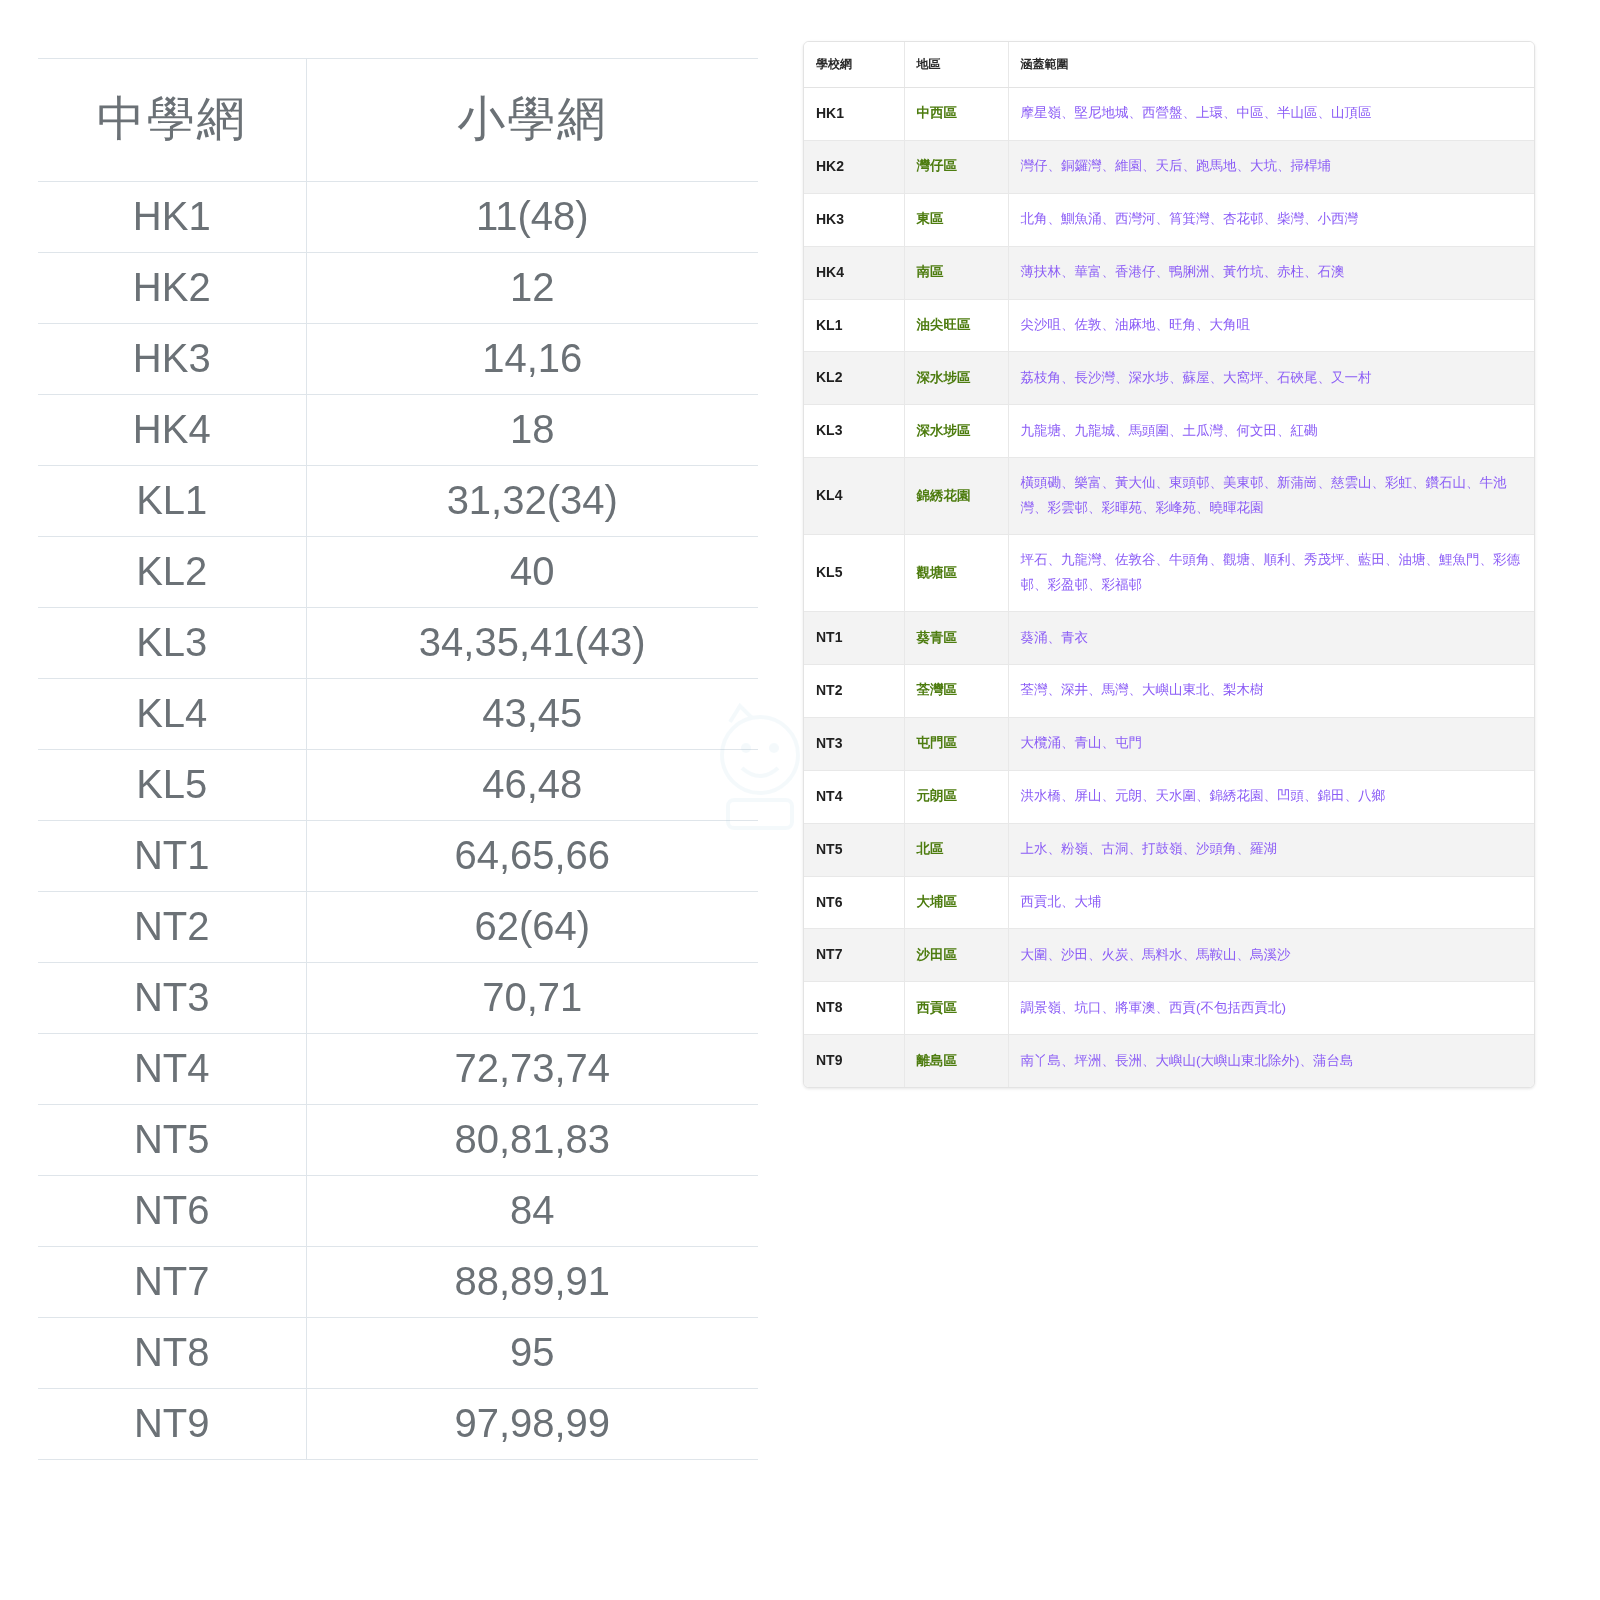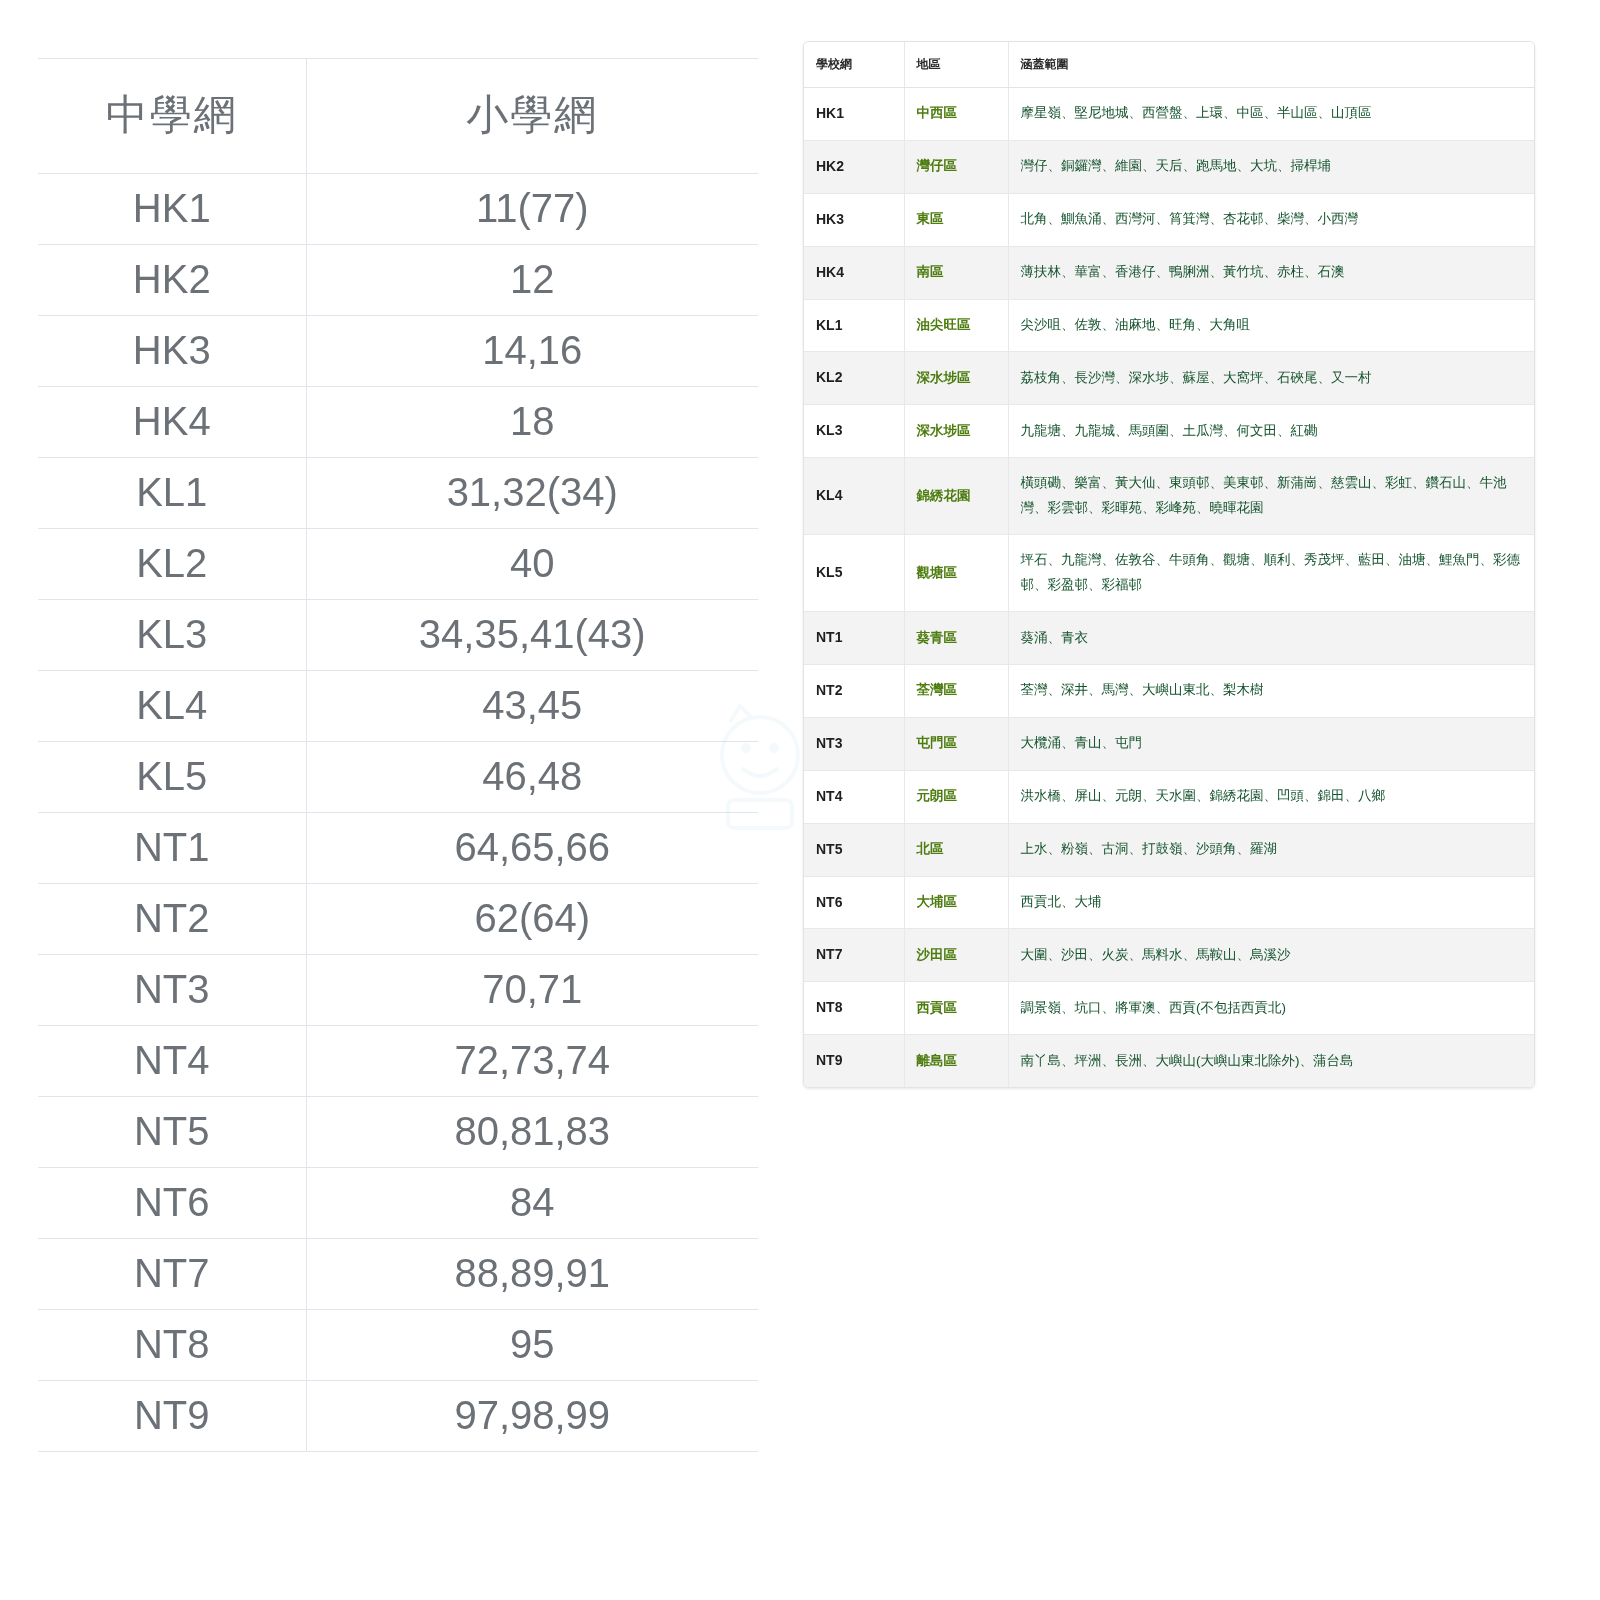--- a/index.html
+++ b/index.html
@@ -38,21 +38,21 @@
   table.left-table th,
   table.left-table td {
     border-top: 1px solid #dfe5ea;
     border-bottom: 1px solid #dfe5ea;
     color: #6b7176;
     text-align: center;
     font-weight: 400;
   }
 
   table.left-table th {
-    font-size: 42px;
+    font-size: 48px;
     padding: 28px 0 30px 0;
     letter-spacing: 2px;
     border-top: 1px solid #dfe5ea;
     font-family: Liberation Mono, monospace;
   }
 
   table.left-table th.c1-head,
   table.left-table td.c1-cell {
     border-right: 1px solid #dfe5ea;
   }
@@ -96,21 +96,21 @@
     color: #2a2a2a;
     text-align: left;
     padding: 14px 10px 14px 12px;
     border-bottom: 1px solid #e3e3e3;
     background: #ffffff;
     vertical-align: middle;
   }
 
   table.right-table td {
     font-size: 13.5px;
-    color: #14532d;
+    color: #8b5cf6;
     border-bottom: 1px solid #e8e8e8;
     vertical-align: middle;
     padding: 13px 10px 13px 12px;
     line-height: 1.85;
   }
 
   table.right-table td.net {
     font-weight: 700;
     color: #1f1f1f;
     font-size: 14px;
@@ -161,21 +161,21 @@
         </colgroup>
       <thead>
         <tr>
           <th class="c1-head">中學網</th>
           <th class="c2-head">小學網</th>
         </tr>
       </thead>
       <tbody id="left-body">
           <tr>
             <td class="c1-cell">HK1</td>
-            <td class="c2-cell">11(77)</td>
+            <td class="c2-cell">11(48)</td>
           </tr>
           <tr>
             <td class="c1-cell">HK2</td>
             <td class="c2-cell">12</td>
           </tr>
           <tr>
             <td class="c1-cell">HK3</td>
             <td class="c2-cell">14,16</td>
           </tr>
           <tr>

